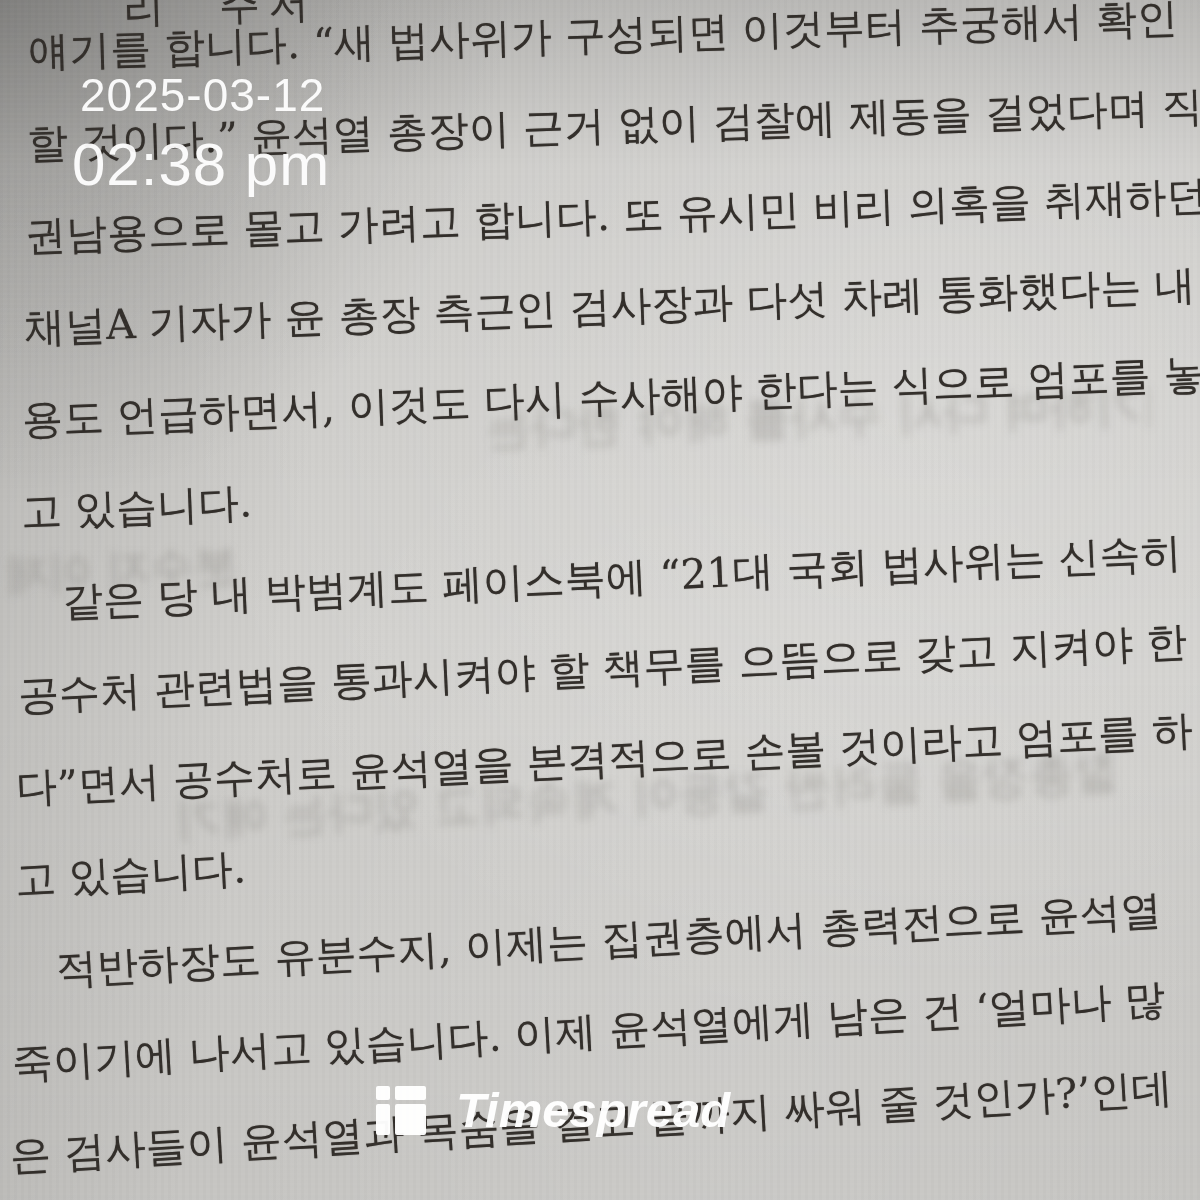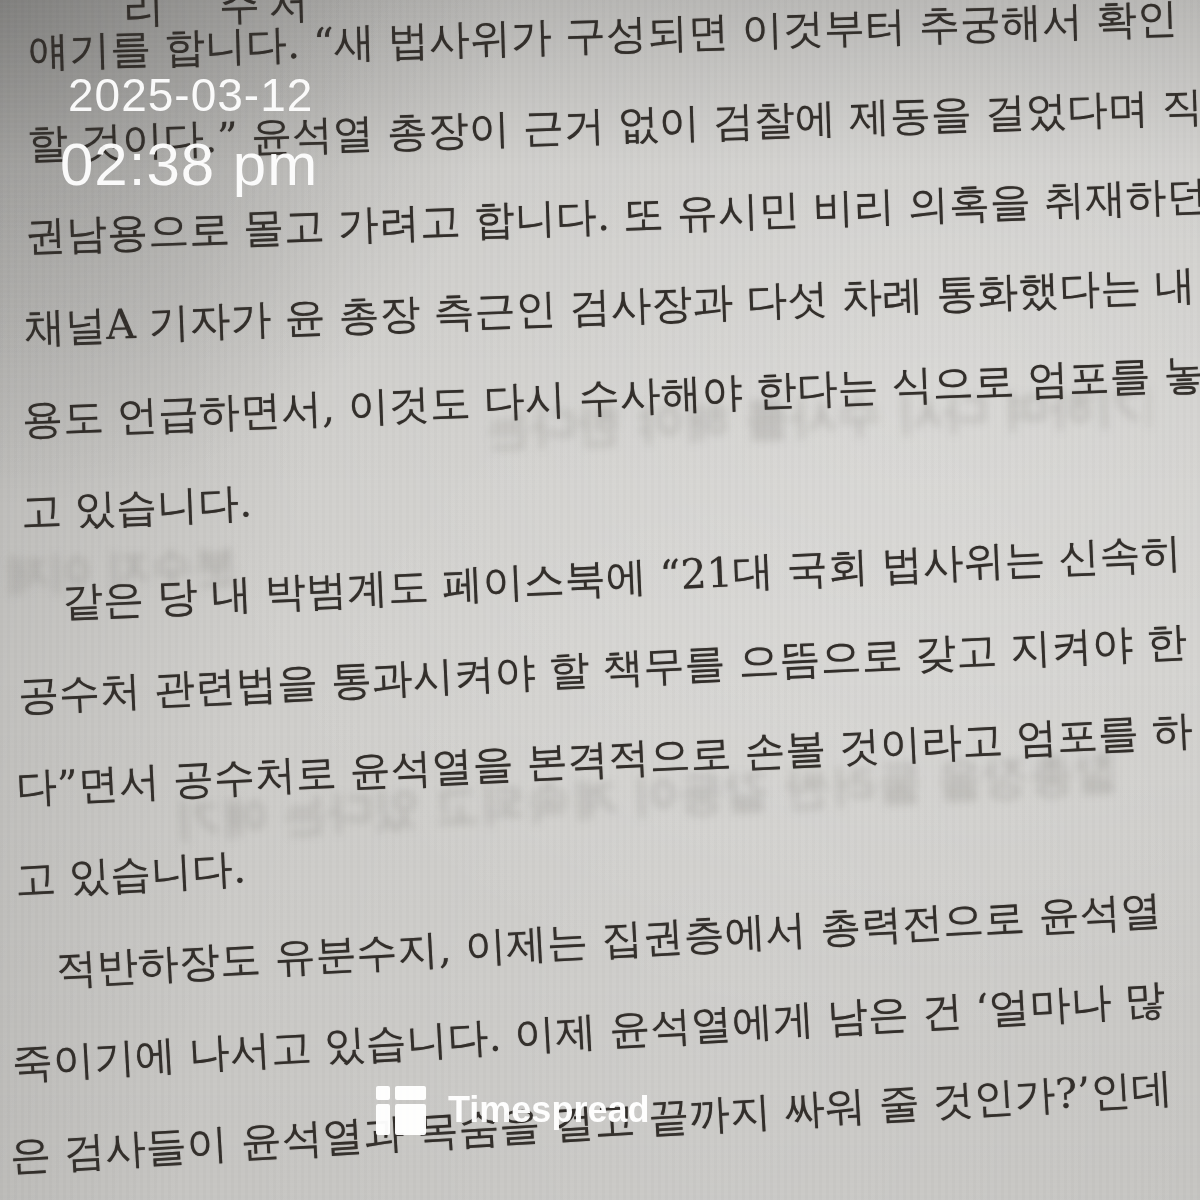--- a/index.html
+++ b/index.html
@@ -52,39 +52,39 @@
   .top-fragment{
     position:absolute;left:95px;top:-18px;height:41px;line-height:41px;
     color:#322e2a;font-size:41px;letter-spacing:8px;word-spacing:26px;
     transform:rotate(-1.6deg);transform-origin:0 50%;
     text-shadow:0 0 1px rgba(50,46,42,0.55);
   }
   
   .stamp{
     position:absolute;color:rgba(255,255,255,0.94);
     font-family:"Liberation Sans","DejaVu Sans",sans-serif;
-    font-weight:300;letter-spacing:1px;
+    font-weight:300;letter-spacing:1px;margin-left:12px;
   }
   .stamp-date{left:68px;top:68px;font-size:46px;}
   .stamp-time{left:60px;top:130px;font-size:60px;}
   
   .watermark{
     position:absolute;left:376px;top:1082px;display:flex;align-items:flex-start;
   }
   .ts-logo{
     width:52px;height:52px;margin-top:4px;
     display:grid;grid-template-columns:14px 31px;grid-template-rows:14px 31px;
     gap:4px 5px;
   }
   .ts-logo div{background:rgba(255,255,255,0.97);border-radius:2px;}
   .ts-word{
-    margin-left:20px;
+    margin-left:28px;
     color:rgba(255,255,255,0.97);
     font-family:"Liberation Sans","DejaVu Sans",sans-serif;
-    font-weight:700;font-size:36px;line-height:56px;letter-spacing:0px;
+    font-weight:700;font-size:49px;line-height:56px;letter-spacing:0px;font-style:italic;
   }
 </style>
 </head>
 <body>
 
 <div class="photo">
 
   <div id="ghost-layer">
       <div class="ghost-band" style="left: 485px; top: 398px; width: 665px; font-size: 46px; transform: rotate(-2deg);"><span>의혹을 제기하며 다시 수사를 해야 한다는</span></div>
       <div class="ghost-band" style="left: 4px; top: 546px; width: 230px; font-size: 44px; transform: rotate(-2.6deg);"><span>유분수지 이제</span></div>

